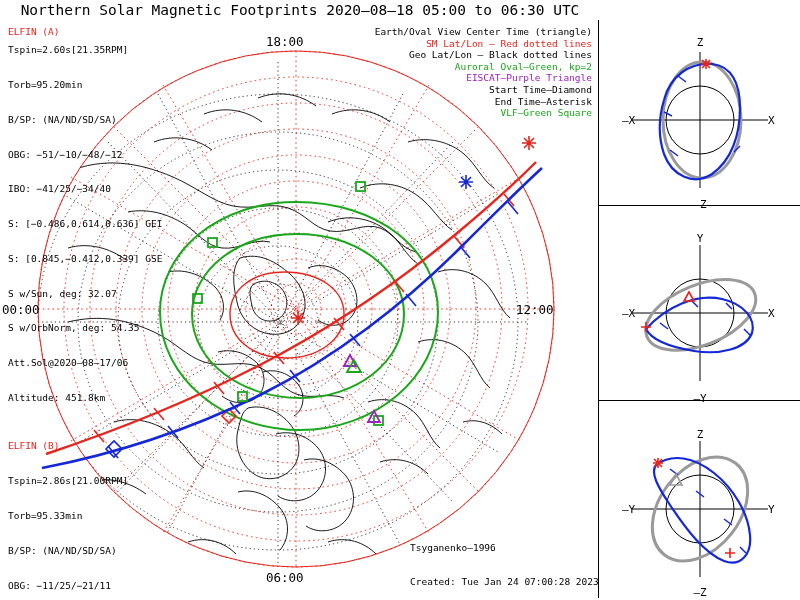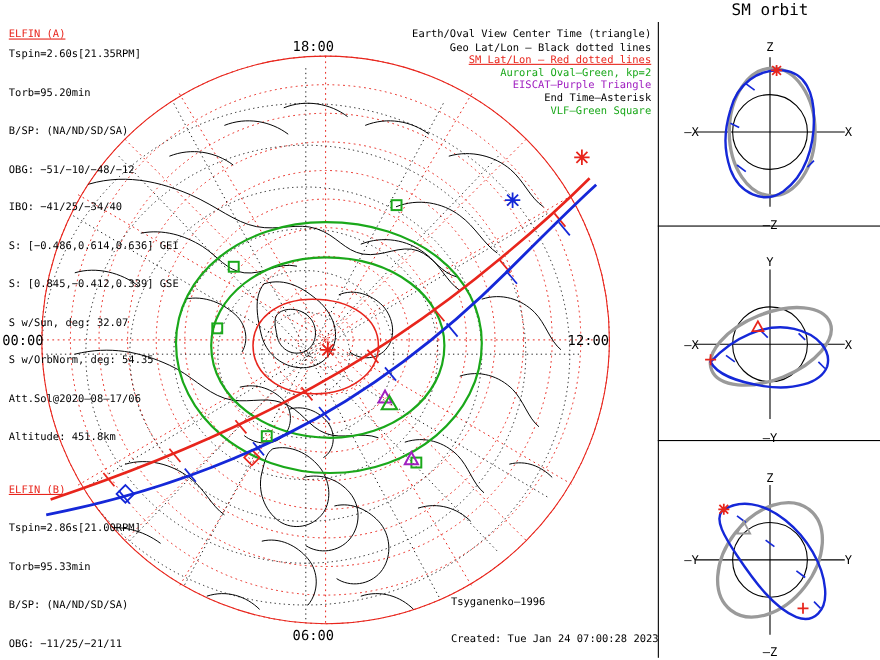--- a/index.html
+++ b/index.html
@@ -10,34 +10,34 @@
     font-family:"DejaVu Sans Mono",monospace;font-size:14.5px;color:#000;letter-spacing:0px;
   }
   .sm-title{
     position:absolute;left:600px;top:2px;width:200px;text-align:center;
     font-family:"DejaVu Sans Mono",monospace;font-size:14.5px;color:#000;
   }
   .divider{position:absolute;background:#000;}
   .mapwrap{position:absolute;left:8px;top:22px;width:584px;height:570px;}
   .orbitwrap{position:absolute;left:600px;top:20px;width:200px;height:578px;}
   .txt{position:absolute;white-space:pre;font-family:"DejaVu Sans Mono",monospace;font-size:9.5px;line-height:11.6px;}
-  .red{color:#e8251c;text-decoration:underline;}
+  .red{color:#e8251c;}
   .green{color:#1aa81a;}
   .purple{color:#a020c0;}
   .black{color:#000;}
   .clocklbl{position:absolute;font-family:"DejaVu Sans Mono",monospace;font-size:12.5px;color:#000;}
   svg{display:block;}
   .legendbox{position:absolute;}
 </style>
 </head>
 <body>
 
 <div id="root">
 
-  <div class="sm-title">SM orbit</div>
+  <div class="title">Northern Solar Magnetic Footprints 2020–08–18 05:00 to 06:30 UTC</div>
 
   <div class="divider" style="left:598px;top:20px;width:1px;height:578px;"></div>
   <div class="divider" style="left:598px;top:205px;width:202px;height:1px;"></div>
   <div class="divider" style="left:598px;top:400px;width:202px;height:1px;"></div>
 
   <div class="mapwrap">
     <svg width="584" height="570" viewBox="0 0 584 570">
       <defs>
         <clipPath id="diskclip">
             <circle cx="288" cy="287" r="258"></circle>
@@ -221,24 +221,25 @@
     
     
     
     
     
     
   </div>
 
   <div class="legendbox" style="left:360px;top:26px;width:232px;text-align:right;">
     <div class="txt black" style="position:relative;left:0;top:0;display:block;text-align:right;">Earth/Oval View Center Time (triangle)</div>
+    <div class="txt red" style="position:relative;display:block;text-align:right;">SM Lat/Lon — Red dotted lines</div>
     <div class="txt black" style="position:relative;display:block;text-align:right;">Geo Lat/Lon — Black dotted lines</div>
-    <div class="txt red" style="position:relative;display:block;text-align:right;">SM Lat/Lon — Red dotted lines</div>
     <div class="txt green" style="position:relative;display:block;text-align:right;">Auroral Oval–Green, kp=2</div>
     <div class="txt purple" style="position:relative;display:block;text-align:right;">EISCAT–Purple Triangle</div>
+    <div class="txt black" style="position:relative;display:block;text-align:right;">Start Time–Diamond</div>
     <div class="txt black" style="position:relative;display:block;text-align:right;">End Time–Asterisk</div>
     <div class="txt green" style="position:relative;display:block;text-align:right;">VLF–Green Square</div>
   </div>
 
   <div class="txt black" style="left:410px;top:542px;">Tsyganenko–1996</div>
   <div class="txt black" style="left:410px;top:576px;">Created: Tue Jan 24 07:00:28 2023</div>
 
   <div class="orbitwrap">
     <svg width="200" height="578" viewBox="0 0 200 578">
 

